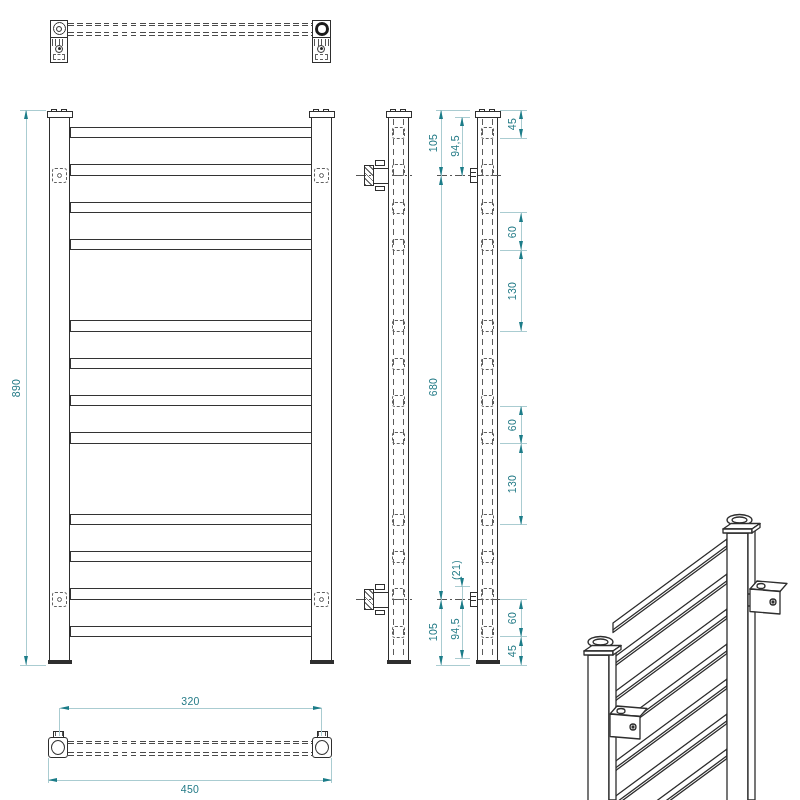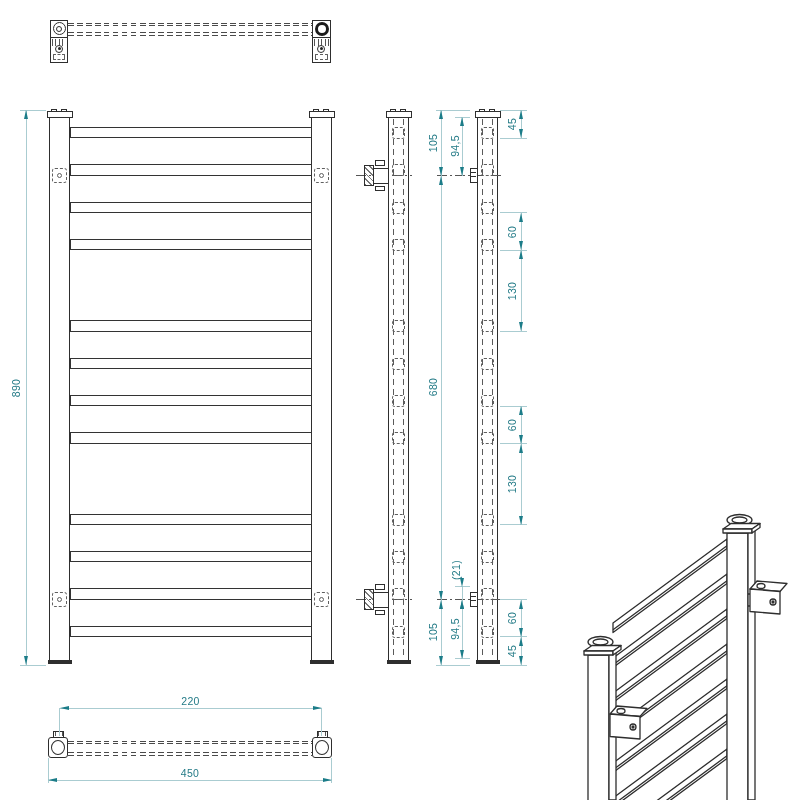--- a/index.html
+++ b/index.html
@@ -311,21 +311,21 @@
       <div class="dimtext vtext" style="left: 492px; top: 611.2px; width: 40px;">60</div>
       <div class="dimline" style="left: 521px; top: 636.9px; width: 1px; height: 28.1px;"></div>
       <div class="arr up" style="left: 519px; top: 636.9px;"></div>
       <div class="arr down" style="left: 519px; top: 656px;"></div>
       <div class="dimtext vtext" style="left: 492px; top: 644px; width: 40px;">45</div>
       <div class="tick" style="left: 59px; top: 708px; width: 1px; height: 28px;"></div>
       <div class="tick" style="left: 321px; top: 708px; width: 1px; height: 28px;"></div>
       <div class="dimline" style="left: 59.5px; top: 708px; width: 262px; height: 1px;"></div>
       <div class="arr left" style="left: 59.5px; top: 706px;"></div>
       <div class="arr right" style="left: 312.5px; top: 706px;"></div>
-      <div class="dimtext" style="left: 160.5px; top: 694px; width: 60px;">220</div>
+      <div class="dimtext" style="left: 160.5px; top: 694px; width: 60px;">320</div>
       <div class="tick" style="left: 47.5px; top: 758px; width: 1px; height: 25px;"></div>
       <div class="tick" style="left: 331px; top: 758px; width: 1px; height: 25px;"></div>
       <div class="dimline" style="left: 48px; top: 780px; width: 283.5px; height: 1px;"></div>
       <div class="arr left" style="left: 48px; top: 778px;"></div>
       <div class="arr right" style="left: 322.5px; top: 778px;"></div>
-      <div class="dimtext" style="left: 160px; top: 766px; width: 60px;">450</div>
+      <div class="dimtext" style="left: 160px; top: 782px; width: 60px;">450</div>
     </div>
 </div>
 
 </body></html>

